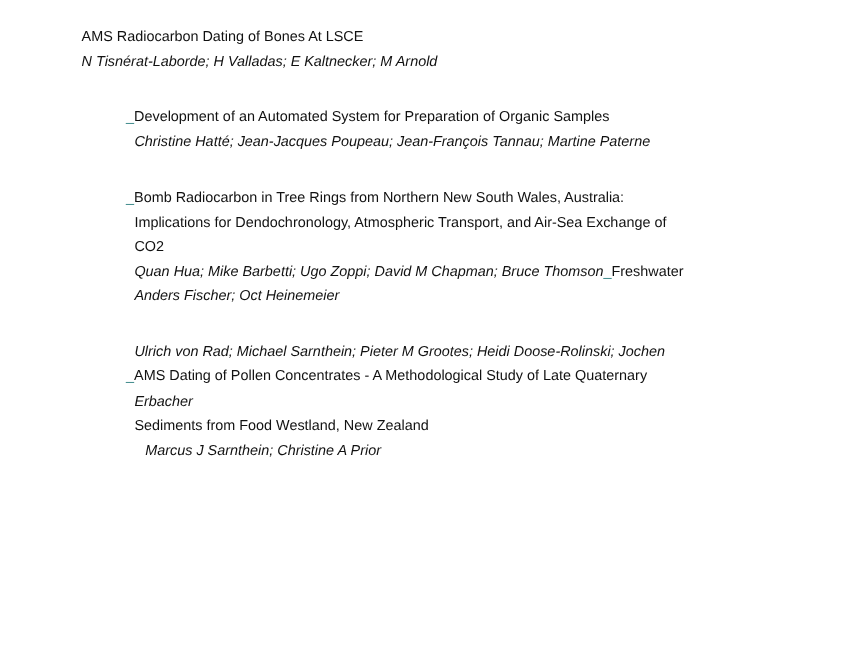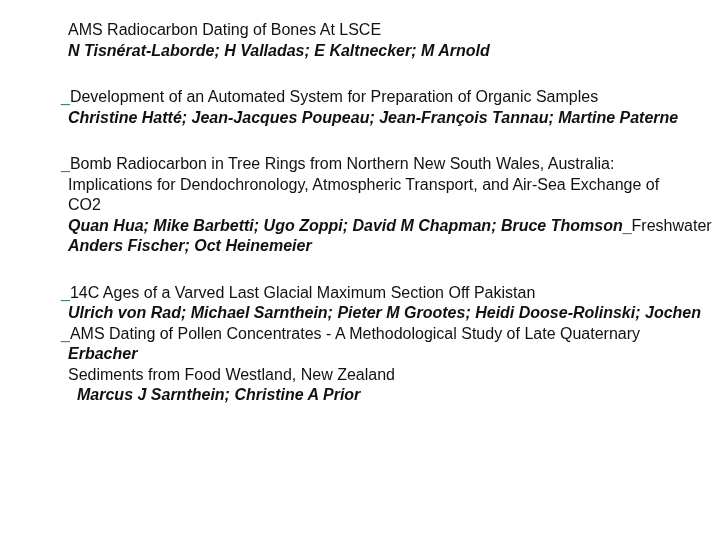--- a/index.html
+++ b/index.html
@@ -7,44 +7,45 @@
     padding: 0;
     background: #ffffff;
   }
   .slide {
     position: relative;
     width: 720px;
     height: 540px;
     background: #ffffff;
     overflow: hidden;
     font-family: "Liberation Sans", sans-serif;
-    font-size: 16px;
+    font-size: 12px;
     line-height: 20.5px;
     color: #111111;
   }
   .doc {
     padding: 20px 0 0 68px;
     white-space: nowrap;
   }
   .text-block + .text-block {
     margin-top: 26px;
+    margin-left: 44px;
   }
   .line {
     height: 20.5px;
   }
   .line.indent {
     padding-left: 9px;
   }
   .seg-title {
     font-style: normal;
     font-weight: normal;
   }
   .seg-authors {
     font-style: italic;
-    font-weight: bold;
+    font-weight: normal;
   }
   .seg-heading {
     font-style: normal;
     font-weight: bold;
   }
   .seg-mark {
     font-style: normal;
     font-weight: normal;
   }
   .seg-mark.mark-lead {
@@ -65,21 +66,20 @@
         <div class="line"><span class="seg-authors">Christine Hatté; Jean-Jacques Poupeau; Jean-François Tannau; Martine Paterne</span></div>
       </div>
       <div class="text-block">
         <div class="line"><span class="seg-mark mark-lead" style="color: rgb(46, 127, 128);">_</span><span class="seg-title">Bomb Radiocarbon in Tree Rings from Northern New South Wales, Australia:</span></div>
         <div class="line"><span class="seg-title">Implications for Dendochronology, Atmospheric Transport, and Air-Sea Exchange of</span></div>
         <div class="line"><span class="seg-title">CO2</span></div>
         <div class="line"><span class="seg-authors">Quan Hua; Mike Barbetti; Ugo Zoppi; David M Chapman; Bruce Thomson</span><span class="seg-mark" style="color: rgb(46, 127, 128);">_</span><span class="seg-title">Freshwater</span></div>
         <div class="line"><span class="seg-authors">Anders Fischer; Oct Heinemeier</span></div>
       </div>
       <div class="text-block">
-        <div class="line"><span class="seg-mark mark-lead" style="color: rgb(46, 127, 128);">_</span><span class="seg-title">14C Ages of a Varved Last Glacial Maximum Section Off Pakistan</span></div>
         <div class="line"><span class="seg-authors">Ulrich von Rad; Michael Sarnthein; Pieter M Grootes; Heidi Doose-Rolinski; Jochen</span></div>
         <div class="line"><span class="seg-mark mark-lead" style="color: rgb(46, 127, 128);">_</span><span class="seg-title">AMS Dating of Pollen Concentrates - A Methodological Study of Late Quaternary</span></div>
         <div class="line"><span class="seg-authors">Erbacher</span></div>
         <div class="line"><span class="seg-title">Sediments from Food Westland, New Zealand</span></div>
         <div class="line indent"><span class="seg-authors">Marcus J Sarnthein; Christine A Prior</span></div>
       </div>
     </div>
 </div>
 
 </body></html>

